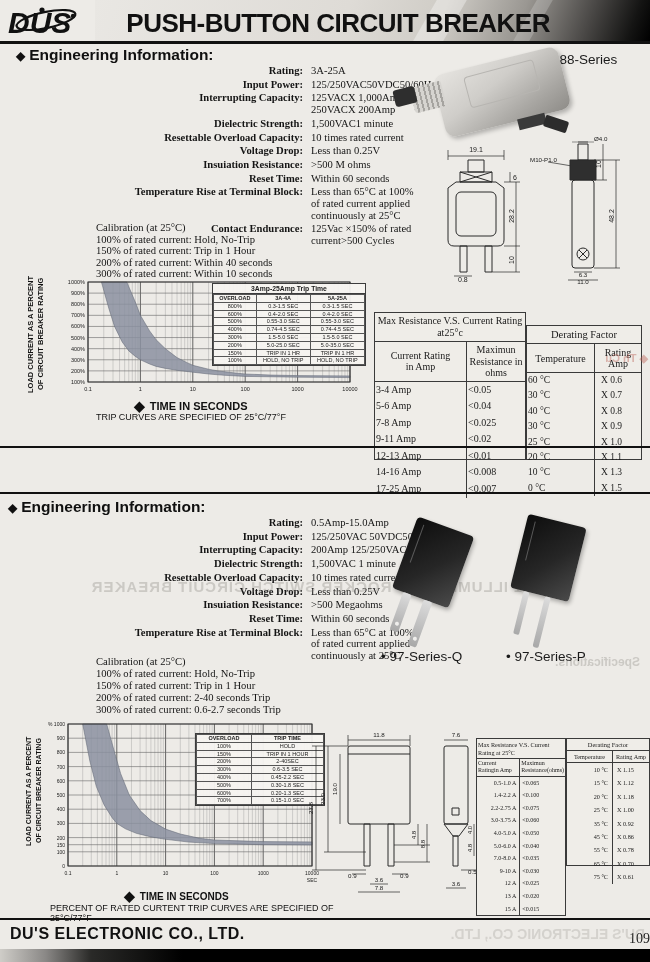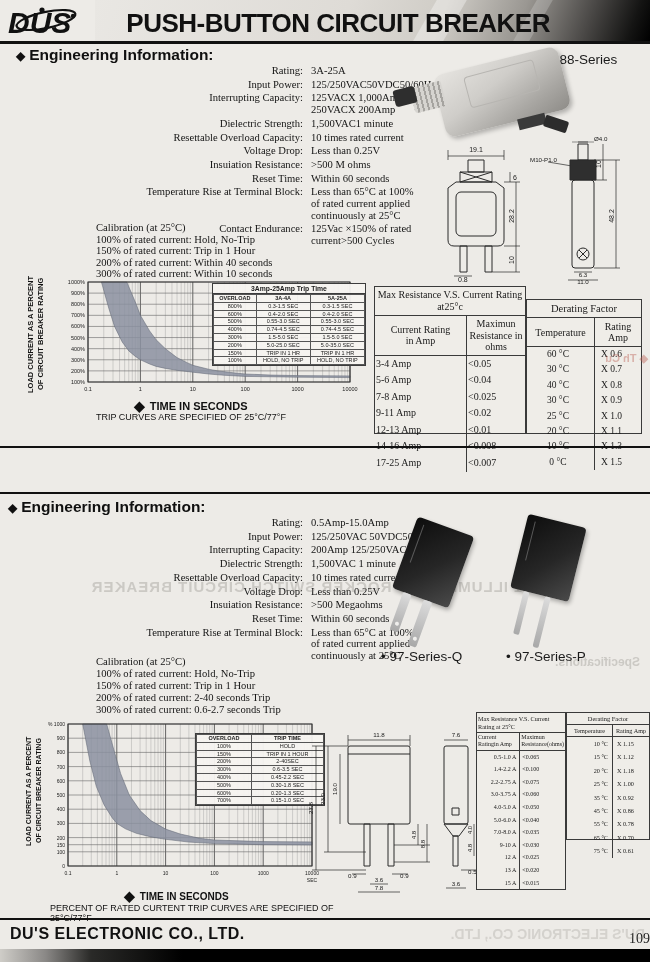--- a/index.html
+++ b/index.html
@@ -12,54 +12,54 @@
   .logo-wrap{position:absolute;left:6px;top:4px;width:92px;height:36px;}
   .hdr-title{position:absolute;left:120px;top:8px;width:430px;text-align:right;
     font-family:"Liberation Sans",sans-serif;font-weight:800;font-size:26px;letter-spacing:-.5px;color:#111;}
   .hdr-rule{position:absolute;left:0;top:41px;width:650px;height:3px;background:#111;}
   
   .sec-head{position:absolute;font-family:"Liberation Sans",sans-serif;font-weight:800;font-size:15.5px;color:#101010;}
   .sec-head .dia{font-size:12px;margin-right:4px;}
   
   .spec{position:absolute;border-collapse:collapse;}
   .spec td{font-size:10.6px;line-height:11.7px;vertical-align:top;white-space:pre-line;color:#151515;}
-  .spec td:first-child{width:292px;text-align:right;padding-right:7px;font-weight:400;}
+  .spec td:first-child{width:292px;text-align:right;padding-right:7px;font-weight:700;}
   .calib{position:absolute;font-size:10.6px;line-height:11.5px;color:#151515;}
   .series-label{position:absolute;font-family:"Liberation Sans",sans-serif;font-size:13.5px;color:#1a1a1a;}
   
   .chart-wrap{position:absolute;}
   .ylab{position:absolute;left:0;top:0;height:120px;width:22px;
     font-family:"Liberation Sans",sans-serif;font-weight:700;font-size:7.5px;line-height:10px;
     writing-mode:vertical-rl;transform:rotate(180deg);text-align:center;white-space:pre-line;color:#111;}
   .chart-caption{position:absolute;font-family:"Liberation Sans",sans-serif;color:#111;}
   .cap-time{font-size:11px;font-weight:700;}
   .cap-time .dia{font-size:14px;vertical-align:-1px;margin-right:5px;}
   .cap-spec{font-size:9px;}
   
   .mini-table{position:absolute;border:1px solid #3c3c3c;background:rgba(246,244,240,.96);
     font-family:"Liberation Sans",sans-serif;}
   .mini-table .mt-title{font-size:6.8px;font-weight:700;text-align:center;border-bottom:1px solid #3c3c3c;padding:1px 0;}
   .mini-table table{border-collapse:collapse;width:100%;}
   .mini-table th,.mini-table td{border:1px solid #555;font-size:5.5px;line-height:6.8px;padding:0 1px;text-align:center;font-weight:400;}
   .mini-table th{font-weight:700;}
   
-  .dtable{position:absolute;border:1.2px solid #3a3a3a;background:rgba(240,238,233,.6);}
+  .dtable{position:absolute;border:1.2px solid #3a3a3a;background:rgba(240,238,233,.6);margin-top:26px;}
   .dtable .dt-title{text-align:center;border-bottom:1px solid #3a3a3a;white-space:pre-line;}
   .dtable table{border-collapse:collapse;width:100%;}
   .dtable th{border-bottom:1px solid #3a3a3a;white-space:pre-line;font-weight:400;}
   .dtable th:first-child,.dtable td:first-child{border-right:1px solid #3a3a3a;}
   .t-a .dt-title{font-size:10px;line-height:12px;padding:2px 0;}
   .t-a th{font-size:10px;line-height:11.5px;padding:2px 1px;}
   .t-a td{font-size:10px;line-height:14.6px;}
   .t-a td:first-child{text-align:left;padding-right:8px;width:82px;}
   .t-a td:last-child{text-align:left;}
   .t-b .dt-title{font-size:10.5px;padding:3px 0;}
   .t-b th{font-size:10px;padding:3px 0;}
   .t-b td{font-size:9.5px;line-height:13.4px;}
-  .t-b td:first-child{text-align:center;padding-right:6px;width:60px;}
+  .t-b td:first-child{text-align:left;padding-right:6px;width:60px;}
   .t-b td:last-child{text-align:left;padding-left:6px;}
   .t-c .dt-title{font-size:6.2px;line-height:7.6px;padding:2px 1px;text-align:left;}
   .t-c th{font-size:6px;line-height:7.2px;padding:1px;text-align:left;}
   .t-c td{font-size:6px;line-height:10.6px;}
   .t-c td:first-child{text-align:right;padding-right:3px;width:42px;}
   .t-c td:last-child{text-align:left;padding-left:2px;}
   .t-d .dt-title{font-size:6.4px;padding:2px 0;}
   .t-d th{font-size:6.2px;padding:2px 0;text-align:center;}
   .t-d td{font-size:6.2px;line-height:11.4px;}
   .t-d td:first-child{text-align:right;padding-right:4px;width:40px;}

